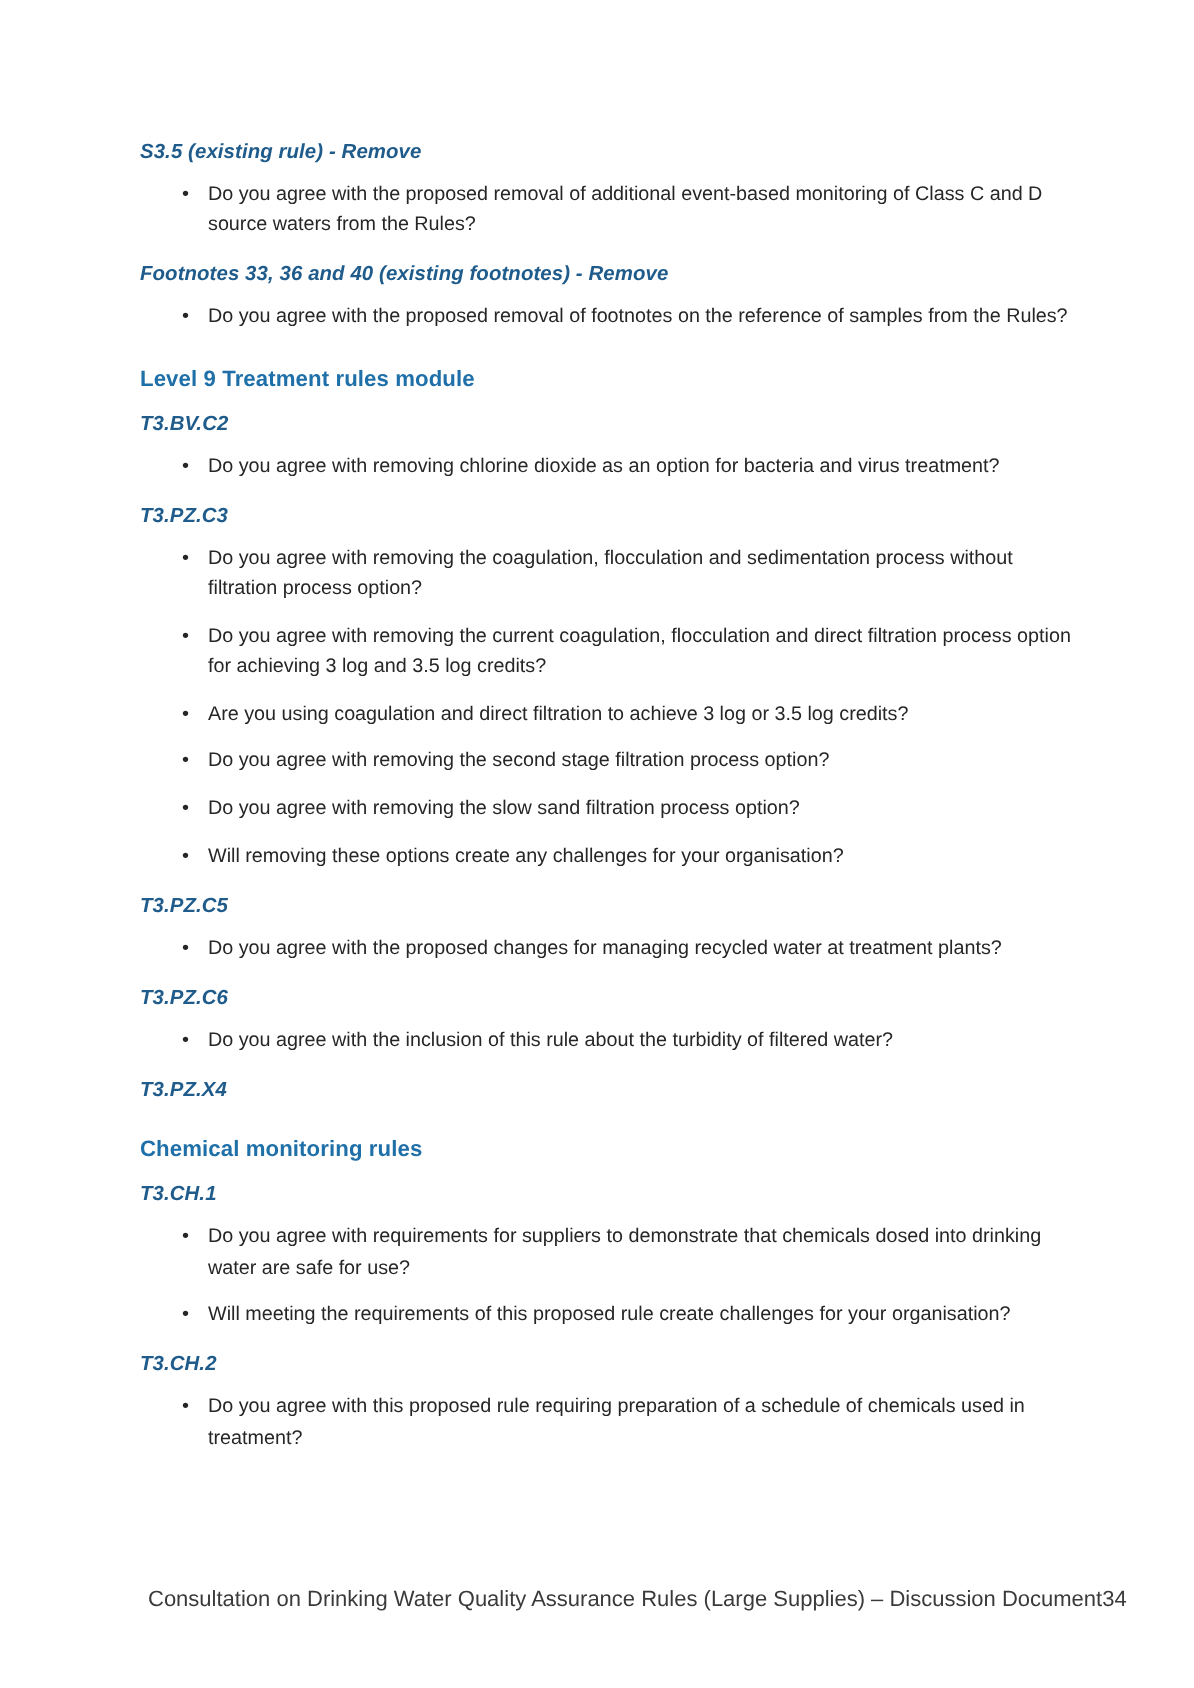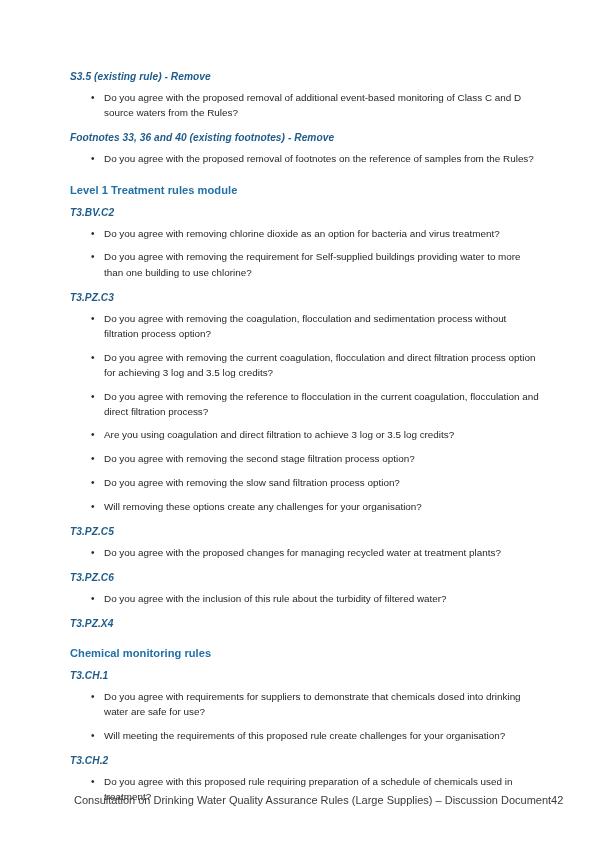--- a/index.html
+++ b/index.html
@@ -100,31 +100,29 @@
 <div class="page">
   <div class="content" id="content-root">
       <div class="rule-id">S3.5 (existing rule) - Remove</div>
       <ul class="q-list">
         <li>Do you agree with the proposed removal of additional event-based monitoring of Class C and D source waters from the Rules?</li>
       </ul>
       <div class="rule-id spaced">Footnotes 33, 36 and 40 (existing footnotes) - Remove</div>
       <ul class="q-list">
         <li>Do you agree with the proposed removal of footnotes on the reference of samples from the Rules?</li>
       </ul>
-      <div class="module-heading">Level 1 Treatment rules module</div>
+      <div class="module-heading">Level 9 Treatment rules module</div>
       <div class="rule-id">T3.BV.C2</div>
       <ul class="q-list">
         <li>Do you agree with removing chlorine dioxide as an option for bacteria and virus treatment?</li>
-        <li>Do you agree with removing the requirement for Self-supplied buildings providing water to more than one building to use chlorine?</li>
       </ul>
       <div class="rule-id spaced">T3.PZ.C3</div>
       <ul class="q-list">
         <li>Do you agree with removing the coagulation, flocculation and sedimentation process without filtration process option?</li>
         <li>Do you agree with removing the current coagulation, flocculation and direct filtration process option for achieving 3 log and 3.5 log credits?</li>
-        <li>Do you agree with removing the reference to flocculation in the current coagulation, flocculation and direct filtration process?</li>
         <li>Are you using coagulation and direct filtration to achieve 3 log or 3.5 log credits?</li>
         <li>Do you agree with removing the second stage filtration process option?</li>
         <li>Do you agree with removing the slow sand filtration process option?</li>
         <li>Will removing these options create any challenges for your organisation?</li>
       </ul>
       <div class="rule-id spaced">T3.PZ.C5</div>
       <ul class="q-list">
         <li>Do you agree with the proposed changes for managing recycled water at treatment plants?</li>
       </ul>
       <div class="rule-id spaced">T3.PZ.C6</div>
@@ -139,15 +137,15 @@
         <li>Will meeting the requirements of this proposed rule create challenges for your organisation?</li>
       </ul>
       <div class="rule-id spaced">T3.CH.2</div>
       <ul class="q-list">
         <li>Do you agree with this proposed rule requiring preparation of a schedule of chemicals used in treatment?</li>
       </ul>
     </div>
 
   <div class="footer">
     <span class="footer-title">Consultation on Drinking Water Quality Assurance Rules (Large Supplies) – Discussion Document</span>
-    <span class="footer-page">42</span>
+    <span class="footer-page">34</span>
   </div>
 </div>
 
 </body></html>

